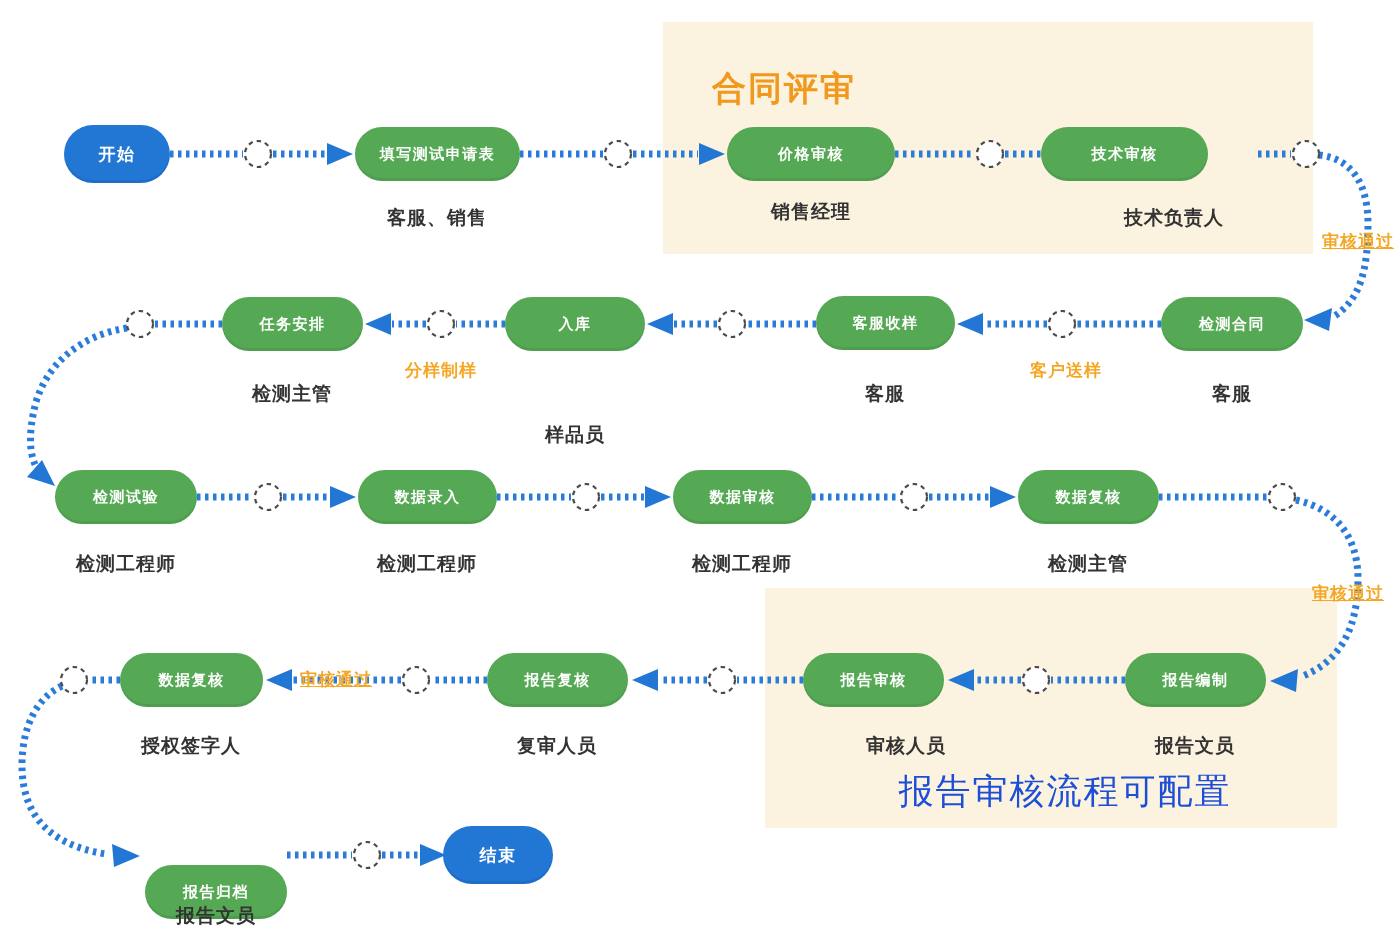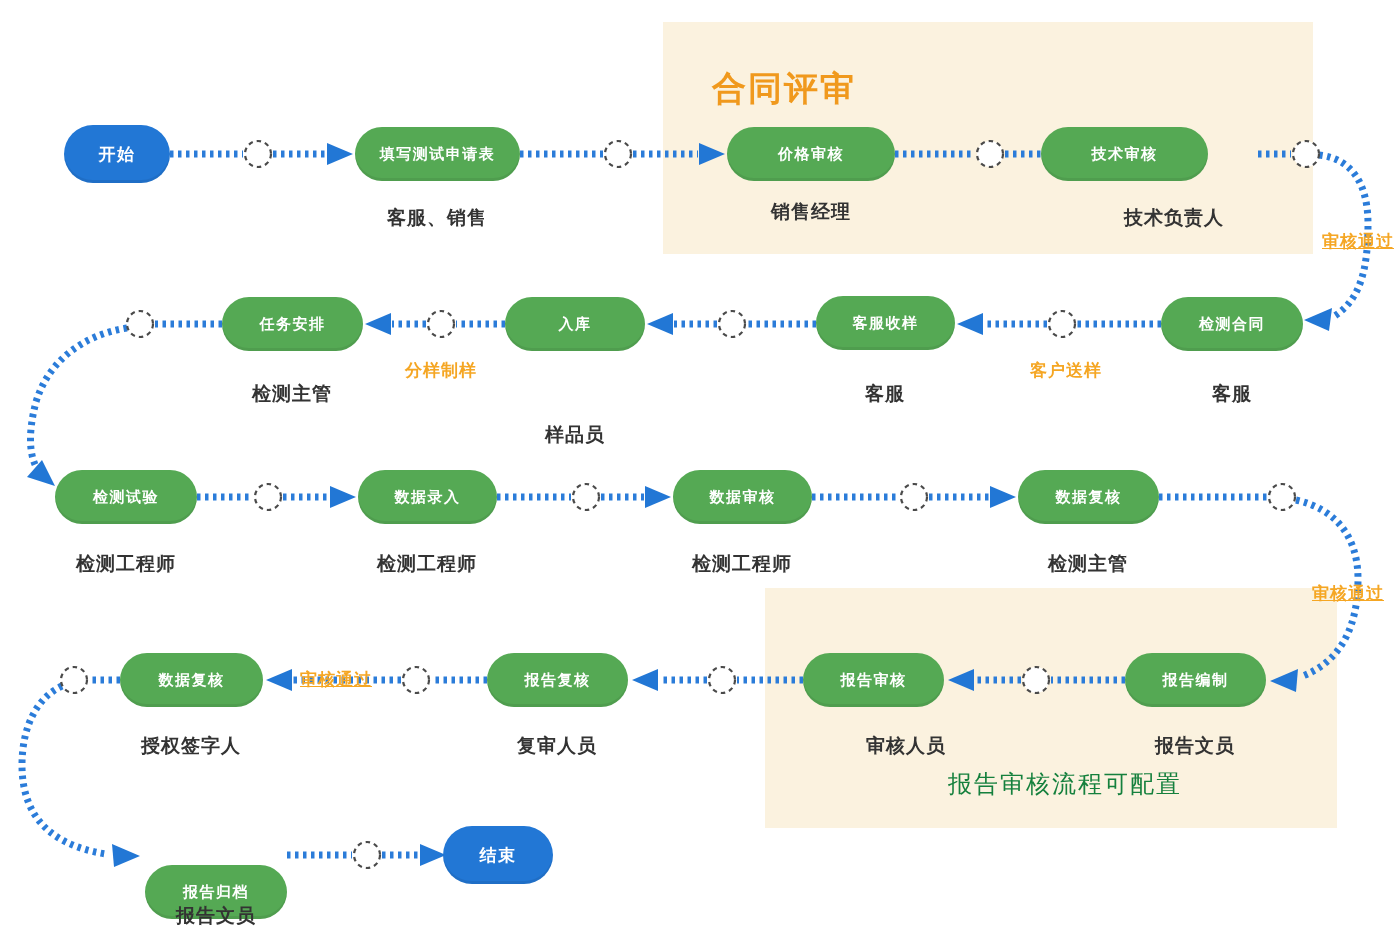--- a/index.html
+++ b/index.html
@@ -14,21 +14,21 @@
   .node.blue{background:#2277d5;height:58px;border-radius:29px;font-size:17px;}
   .role{position:absolute;z-index:4;transform:translateX(-50%);white-space:nowrap;
         color:#333;font-weight:700;font-size:19px;letter-spacing:1px;}
   .orange-note{position:absolute;z-index:5;transform:translateX(-50%);white-space:nowrap;
         color:#f5a623;font-weight:700;font-size:17px;letter-spacing:1px;}
   .orange-note.underlined{text-decoration:underline;}
   .region-title{position:absolute;z-index:4;white-space:nowrap;display:flex;align-items:baseline;}
   .region-title .big{font-size:34px;font-weight:700;color:#f0991d;letter-spacing:2px;}
   .region-title .sub{font-size:27px;font-weight:400;color:#f5a93a;letter-spacing:1px;}
   .region-note{position:absolute;z-index:4;transform:translateX(-50%);white-space:nowrap;
-        font-size:24px;font-weight:400;color:#15803d;letter-spacing:2px;}
+        font-size:35px;font-weight:400;color:#1d4ed8;letter-spacing:2px;}
   .seg{stroke:#2b7cd9;stroke-width:7;stroke-dasharray:3.5 4.5;fill:none;}
   .curve{stroke:#2b7cd9;stroke-width:7;stroke-dasharray:3.5 4.5;fill:none;}
   .dot{fill:#ffffff;stroke:#4a4a4a;stroke-width:2.2;stroke-dasharray:4.5 4;}
   .arr{fill:#2277d5;stroke:none;}
 </style>
 </head>
 <body>
 
 <div class="canvas">
 

